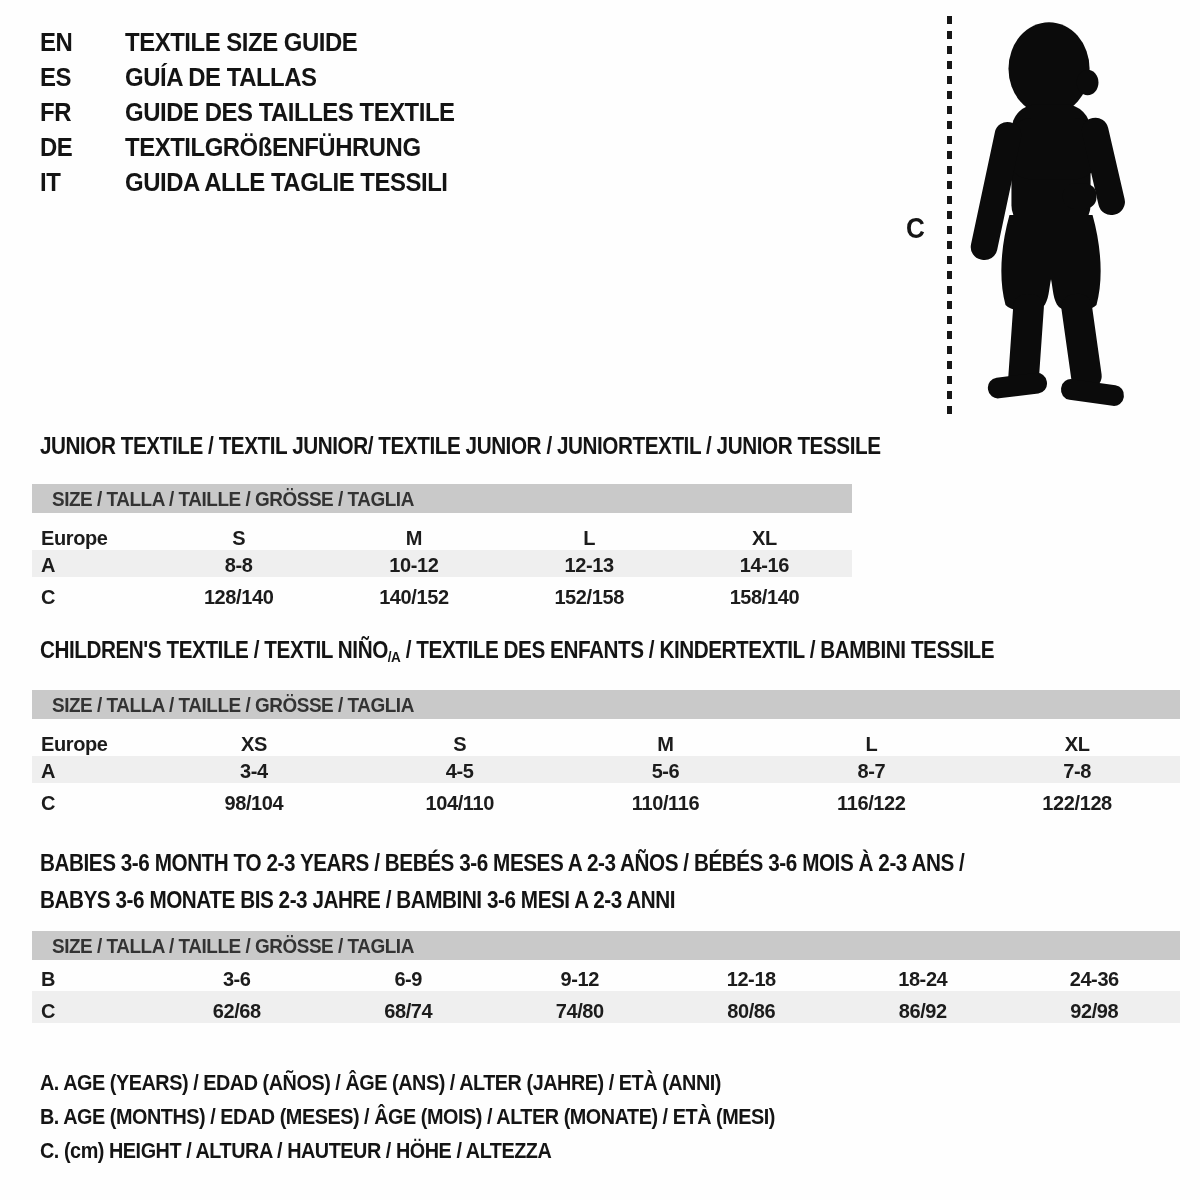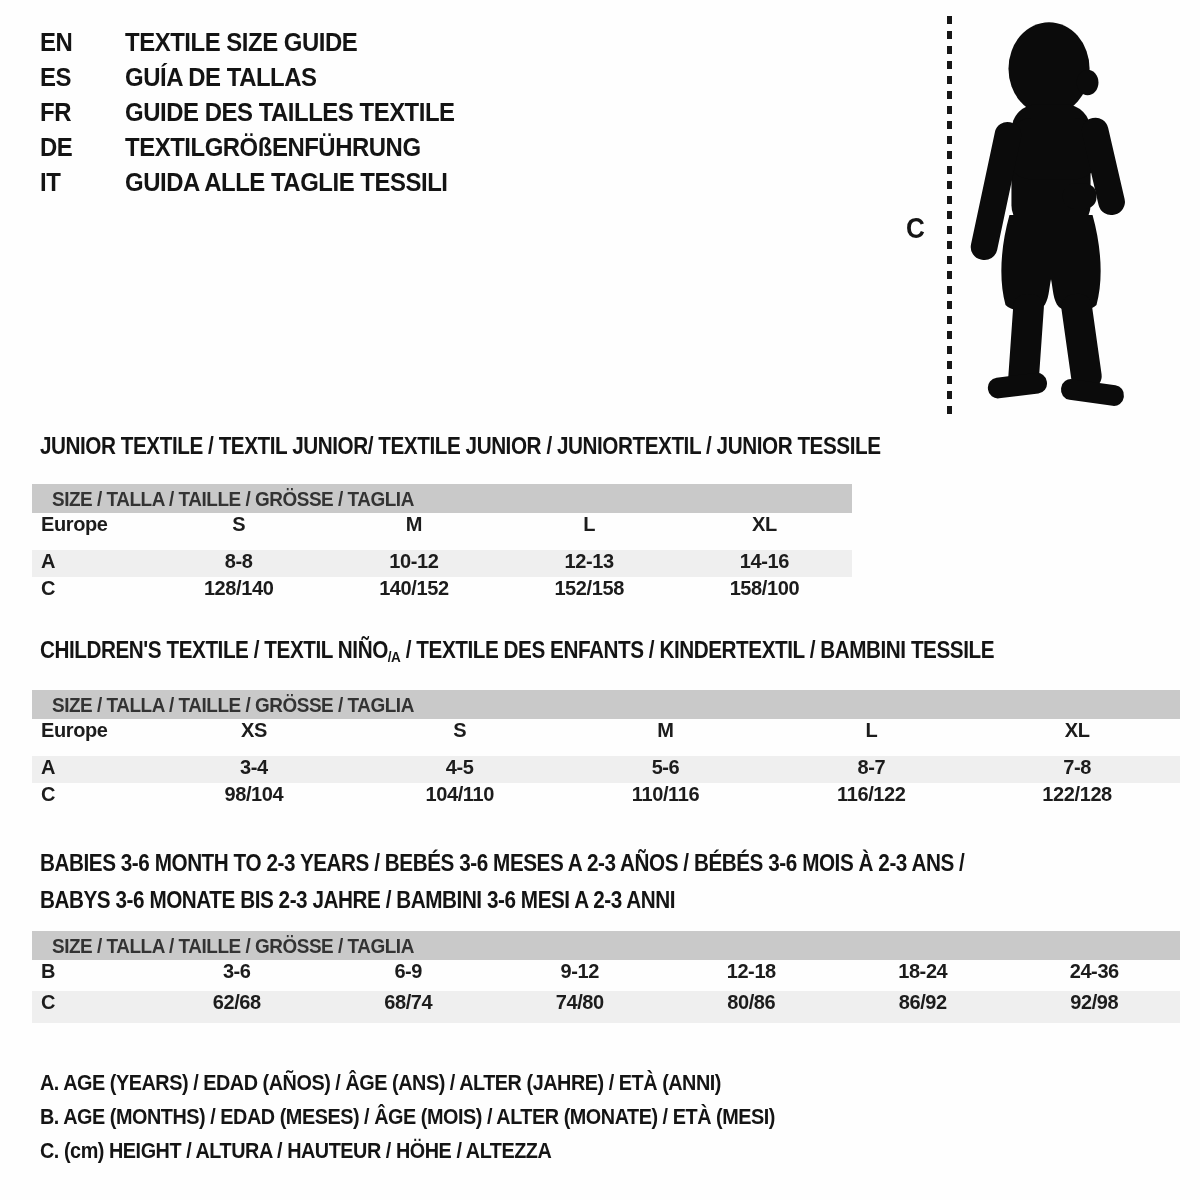--- a/index.html
+++ b/index.html
@@ -32,21 +32,21 @@
   }
   .sec-title .subber{font-size:15px;position:relative;top:4px;}
   .babies-title{line-height:37px;}
   
   .size-table{position:absolute;left:32px;}
   .bar{
     height:29px;background:#c9c9c9;display:flex;align-items:center;padding-left:20px;
     font-weight:700;font-size:21px;letter-spacing:-0.5px;color:#333333;
   }
   .bar span{display:inline-block;transform:scaleX(0.9);transform-origin:left center;white-space:nowrap;}
-  .trow{display:flex;align-items:flex-start;font-weight:700;font-size:20px;letter-spacing:-0.4px;}
+  .trow{display:flex;align-items:flex-end;font-weight:700;font-size:20px;letter-spacing:-0.4px;}
   .trow .c0{flex:0 0 110px;padding-left:9px;text-align:left;}
   .trow .c{flex:1;text-align:center;}
   .th-row{height:37px;}
   .row-a{height:27px;}
   .row-b{height:31px;}
   .row-c{height:32px;}
   .shaded{background:#efefef;}
   
   .legend{position:absolute;left:40px;top:1066px;}
   .legend-line{
@@ -119,21 +119,21 @@
       <span class="c">8-8</span>
       <span class="c">10-12</span>
       <span class="c">12-13</span>
       <span class="c">14-16</span>
     </div>
     <div class="trow row-c">
       <span class="c0">C</span>
       <span class="c">128/140</span>
       <span class="c">140/152</span>
       <span class="c">152/158</span>
-      <span class="c">158/100</span>
+      <span class="c">158/140</span>
     </div>
   </div>
 
   <div class="sec-title" style="top:637px">
     <span>CHILDREN'S TEXTILE / TEXTIL NIÑO</span><span class="subber">/A</span><span> / TEXTILE DES ENFANTS / KINDERTEXTIL / BAMBINI TESSILE</span>
   </div>
 
   <div class="size-table" style="top:690px;width:1148px">
     <div class="bar">
       <span>SIZE / TALLA / TAILLE / GRÖSSE / TAGLIA</span>

